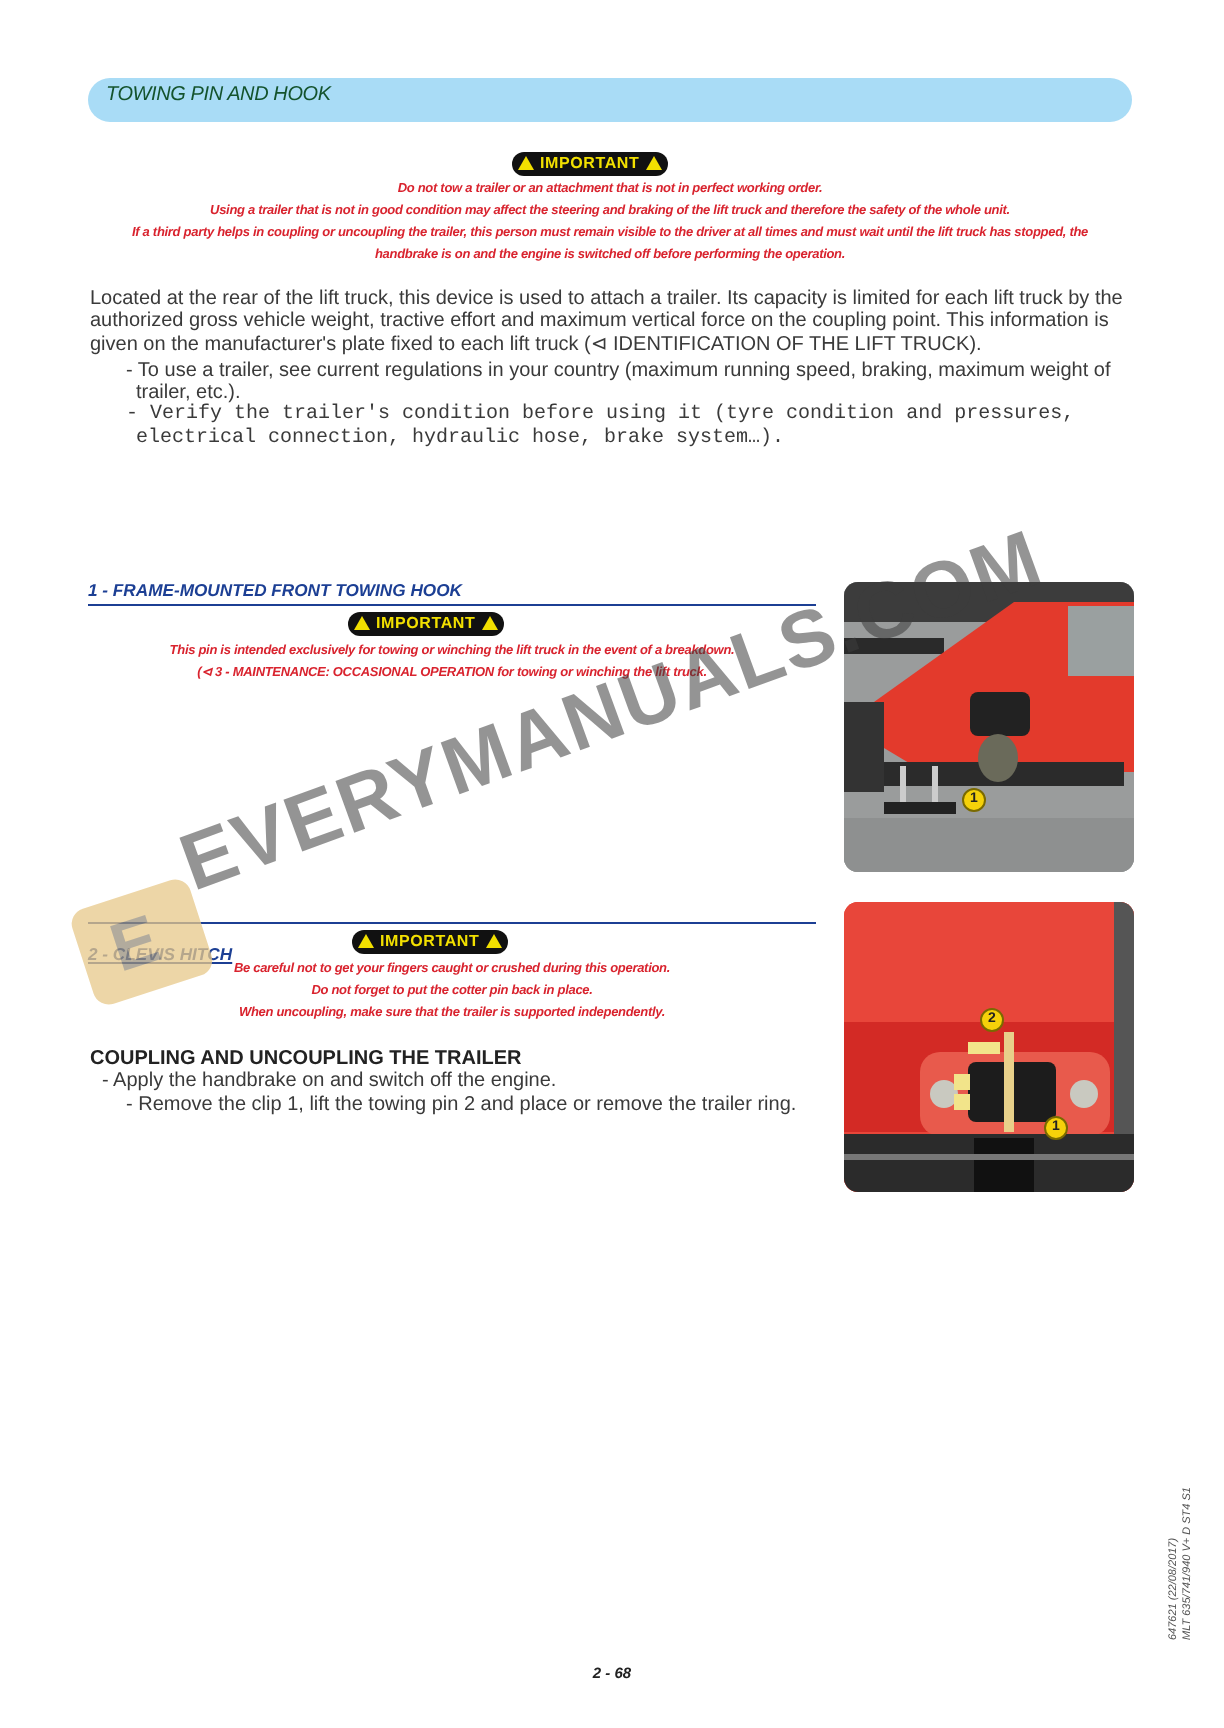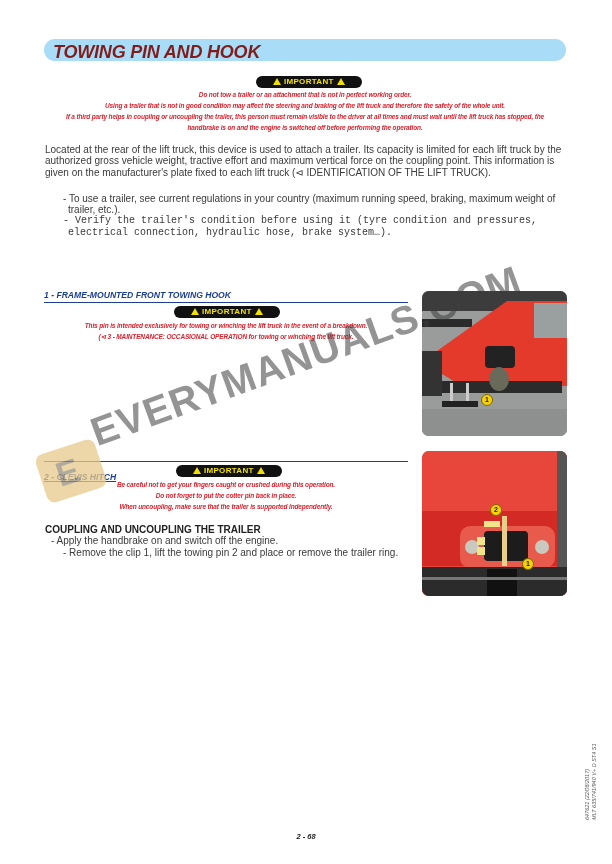--- a/index.html
+++ b/index.html
@@ -1,23 +1,23 @@
 <!DOCTYPE html>
 <html><head>
 <meta charset="utf-8">
 <style>
   html, body { margin:0; padding:0; }
   body { width:612px; height:864px; background:#ffffff; position:relative; overflow:hidden;
          font-family:"Liberation Sans", sans-serif; color:#333; }
   .title-bar { position:absolute; left:44px; top:39px; width:522px; height:22px; background:#a9dcf6;
                border-radius:11px; }
-  .title-bar span { position:absolute; left:9px; top:3px; font-size:18px; font-weight:bold; font-style:italic;
-                    color:#7f1d1d; letter-spacing:-0.2px; }
+  .title-bar span { position:absolute; left:9px; top:3px; font-size:10px; font-weight:normal; font-style:italic;
+                    color:#14532d; letter-spacing:-0.2px; }
   .imp-badge { position:absolute; height:12px; background:#111; border-radius:7px; color:#f2e000;
-               font-size:8px; font-weight:bold; line-height:12px; text-align:center; padding:0 14px;
+               font-size:8px; font-weight:bold; line-height:12px; text-align:center; padding:0 0;
                letter-spacing:0.3px; white-space:nowrap; }
   .warn-tri { display:inline-block; width:0; height:0; border-left:4px solid transparent; border-right:4px solid transparent;
               border-bottom:7px solid #f2e000; vertical-align:-1px; margin:0 3px; position:relative; }
   .red-lines { position:absolute; text-align:center; color:#d9232e; font-style:italic; font-weight:bold;
                font-size:6.5px; line-height:11px; font-family:"Liberation Sans", sans-serif; letter-spacing:-0.15px; }
   .body-text { position:absolute; font-size:10px; line-height:11.3px; color:#3a3a3a; }
   .bullet { padding-left:11px; text-indent:-5px; }
   .sec-head { position:absolute; font-size:8.6px; font-weight:bold; font-style:italic; color:#1c3f94; }
   .sec-rule { position:absolute; height:1px; background:#1c3f94; }
   .photo { position:absolute; border-radius:7px; overflow:hidden; }
@@ -44,21 +44,21 @@
 </div>
 <div class="red-lines" style="left:44px; top:89px; width:522px;">
   <div>Do not tow a trailer or an attachment that is not in perfect working order.</div>
   <div>Using a trailer that is not in good condition may affect the steering and braking of the lift truck and therefore the safety of the whole unit.</div>
   <div>If a third party helps in coupling or uncoupling the trailer, this person must remain visible to the driver at all times and must wait until the lift truck has stopped, the</div>
   <div>handbrake is on and the engine is switched off before performing the operation.</div>
 </div>
 
 <div class="body-text" style="left:45px; top:144px; width:522px;">
   <div>Located at the rear of the lift truck, this device is used to attach a trailer. Its capacity is limited for each lift truck by the authorized gross vehicle weight, tractive effort and maximum vertical force on the coupling point. This information is given on the manufacturer's plate fixed to each lift truck (⊲ IDENTIFICATION OF THE LIFT TRUCK).</div>
-  <div class="bullet" style="margin-left:12px; margin-top:15px;">- To use a trailer, see current regulations in your country (maximum running speed, braking, maximum weight of trailer, etc.).</div>
+  <div class="bullet" style="margin-left:12px; margin-top:2px;">- To use a trailer, see current regulations in your country (maximum running speed, braking, maximum weight of trailer, etc.).</div>
   <div class="bullet" style="margin-left:12px;font-family:Liberation Mono, monospace;">- Verify the trailer's condition before using it (tyre condition and pressures, electrical connection, hydraulic hose, brake system…).</div>
 </div>
 
 <div class="sec-head" style="left:44px; top:290px;">1 - FRAME-MOUNTED FRONT TOWING HOOK</div>
 <div class="sec-rule" style="left:44px; top:302px; width:364px;"></div>
 <div class="imp-badge" style="left:174px; top:306px;">
   <span class="warn-tri"></span><span>IMPORTANT</span><span class="warn-tri"></span>
 </div>
 <div class="red-lines" style="left:44px; top:320px; width:364px;">
   <div>This pin is intended exclusively for towing or winching the lift truck in the event of a breakdown.</div>

